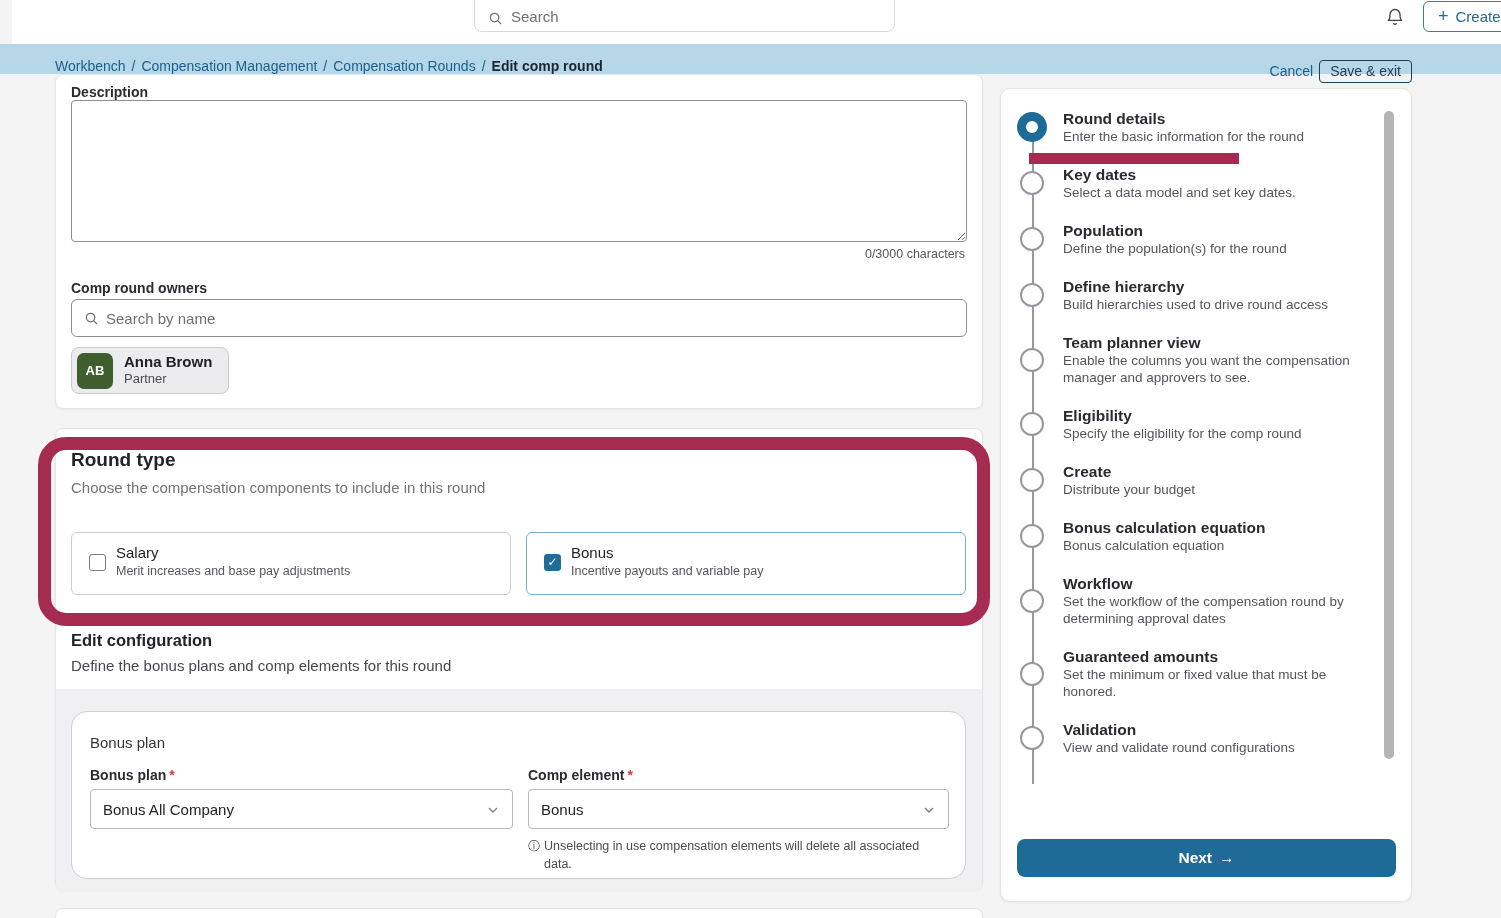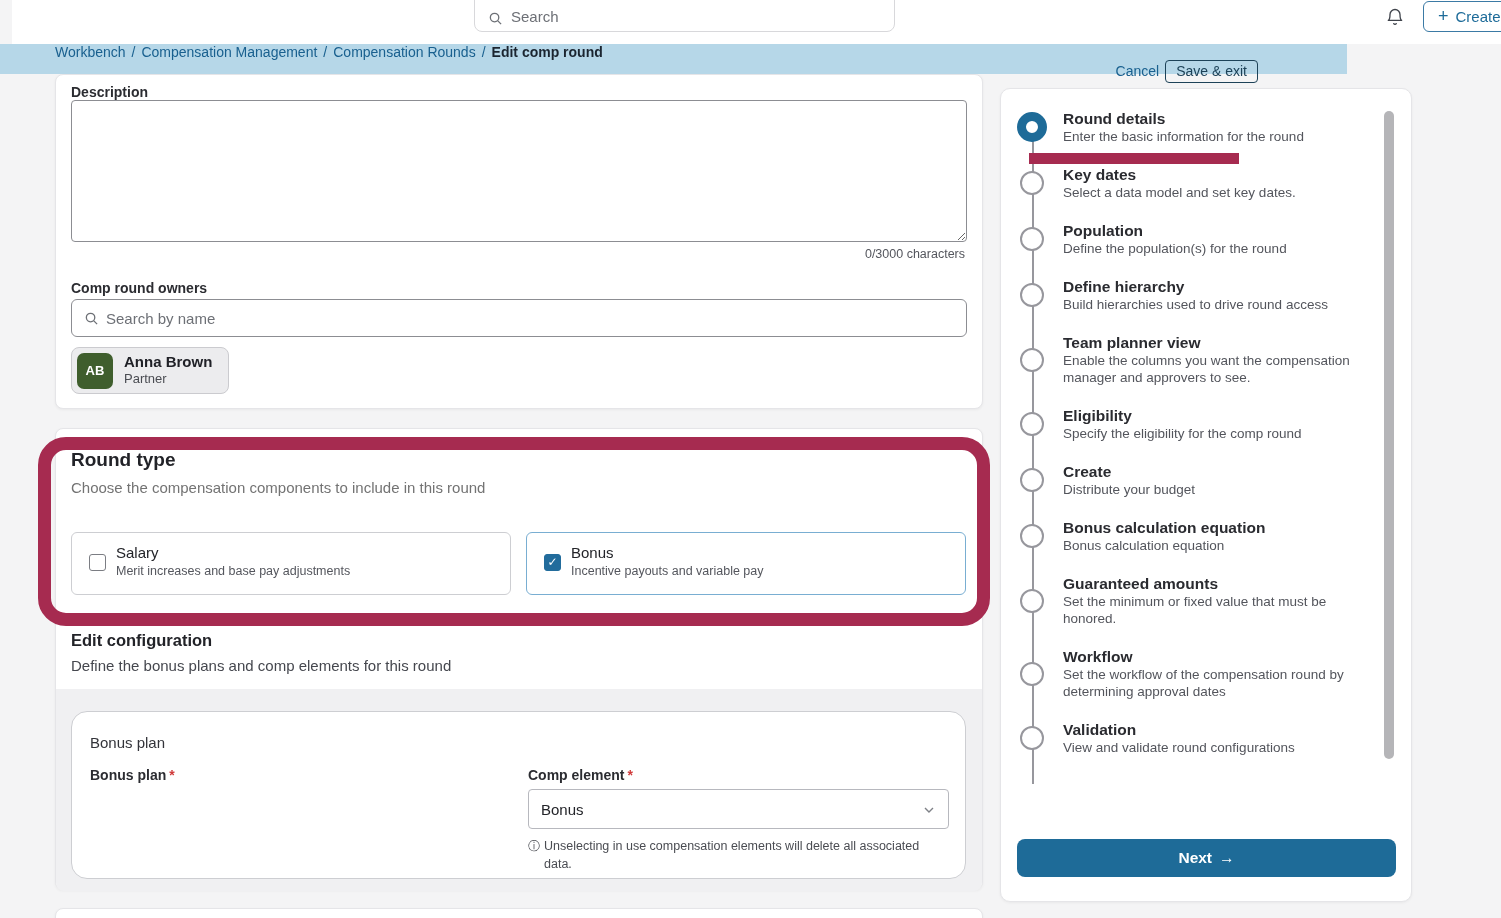--- a/index.html
+++ b/index.html
@@ -18,22 +18,22 @@
   .search-wrap input::placeholder { color:#6d7076; }
   .bell-btn { position:absolute; left:1370px; top:3px; width:26px; height:28px; background:none; border:none;
                  cursor:pointer; display:flex; align-items:center; justify-content:center; }
   .create-btn { position:absolute; left:1411px; top:1px; height:31px; min-width:106px; background:#fff;
                  border:1.5px solid #3b7aa5; border-radius:6px; color:#1d6b99; font-size:15px;
                  font-family:"Liberation Sans",sans-serif; display:flex; align-items:center; gap:7px;
                  padding:0 14px; cursor:pointer; }
   .create-btn .plus { font-size:18px; line-height:1; font-weight:400; margin-top:-2px; }
 
   
-  .crumb-bar { position:absolute; left:0; top:44px; width:1347px; height:30px; background:#b6d7e8;
-                 display:flex; align-items:flex-start; padding-left:55px; font-size:14px; z-index:10; }
+  .crumb-bar { position:absolute; left:0; top:44px; width:1501px; height:30px; background:#b6d7e8;
+                 display:flex; align-items:flex-end; padding-left:55px; font-size:14px; z-index:10; }
   .crumb-bar a { color:#19608f; text-decoration:none; cursor:pointer; }
   .crumb-sep { color:#19608f; margin:0 6px; }
   .crumb-current { color:#1b2530; font-weight:bold; }
   .bc-right { position:absolute; right:89px; top:12px; height:100%; display:flex; align-items:center; gap:6px; }
   .cancel-link { color:#19608f; font-size:14px; cursor:pointer; text-decoration:none; }
   .save-exit-btn { background:transparent; border:1.5px solid #1d4258; border-radius:4px; color:#1d4258;
                  font-size:14px; padding:2px 10px 3px; cursor:pointer; font-family:"Liberation Sans",sans-serif; }
 
   
   .card { position:absolute; background:#fff; border:1px solid #e5e5e8; border-radius:8px;
@@ -210,20 +210,26 @@
     <div class="bc-title">Edit configuration</div>
     <div class="bc-sub">Define the bonus plans and comp elements for this round</div>
     <div class="gray-panel"></div>
 
     <div class="inner-card">
       <div class="ic-header">Bonus plan</div>
       <div class="fgroup fgroup1">
         <div class="flabel">
           <span>Bonus plan</span><span class="req">*</span>
         </div>
+        <div class="select">
+          <span>Bonus All Company</span>
+          <svg width="14" height="14" viewBox="0 0 14 14">
+              <path d="M3 5l4 4 4-4" fill="none" stroke="#7e8187" stroke-width="1.4"></path>
+            </svg>
+        </div>
       </div>
       <div class="fgroup fgroup2">
         <div class="flabel">
           <span>Comp element</span><span class="req">*</span>
         </div>
         <div class="select">
           <span>Bonus</span>
           <svg width="14" height="14" viewBox="0 0 14 14">
               <path d="M3 5l4 4 4-4" fill="none" stroke="#7e8187" stroke-width="1.4"></path>
             </svg>
@@ -286,28 +292,28 @@
 
   <div class="step">
     <span class="step-circle"></span>
     <div class="step-title">Bonus calculation equation</div>
     <div class="step-desc">Bonus calculation equation</div>
   </div>
 
 
   <div class="step">
     <span class="step-circle"></span>
+    <div class="step-title">Workflow</div>
+    <div class="step-desc">Set the workflow of the compensation round by determining approval dates</div>
+  </div>
+
+  <div class="step">
+    <span class="step-circle"></span>
     <div class="step-title">Guaranteed amounts</div>
     <div class="step-desc">Set the minimum or fixed value that must be honored.</div>
-  </div>
-
-  <div class="step">
-    <span class="step-circle"></span>
-    <div class="step-title">Workflow</div>
-    <div class="step-desc">Set the workflow of the compensation round by determining approval dates</div>
   </div>
 
   <div class="step">
     <span class="step-circle"></span>
     <div class="step-title">Validation</div>
     <div class="step-desc">View and validate round configurations</div>
   </div>
 </div>
     <div class="annot-bar"></div>
     <div class="scroll-thumb"></div>

